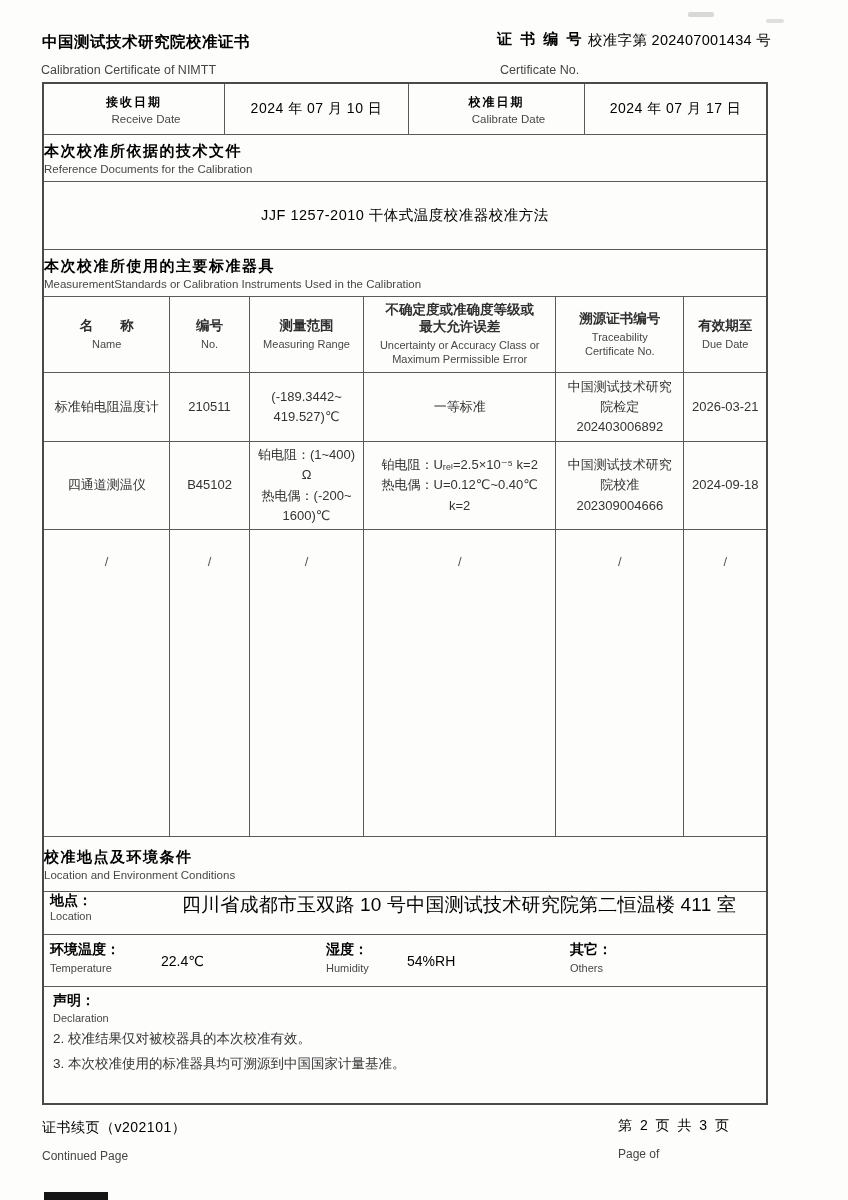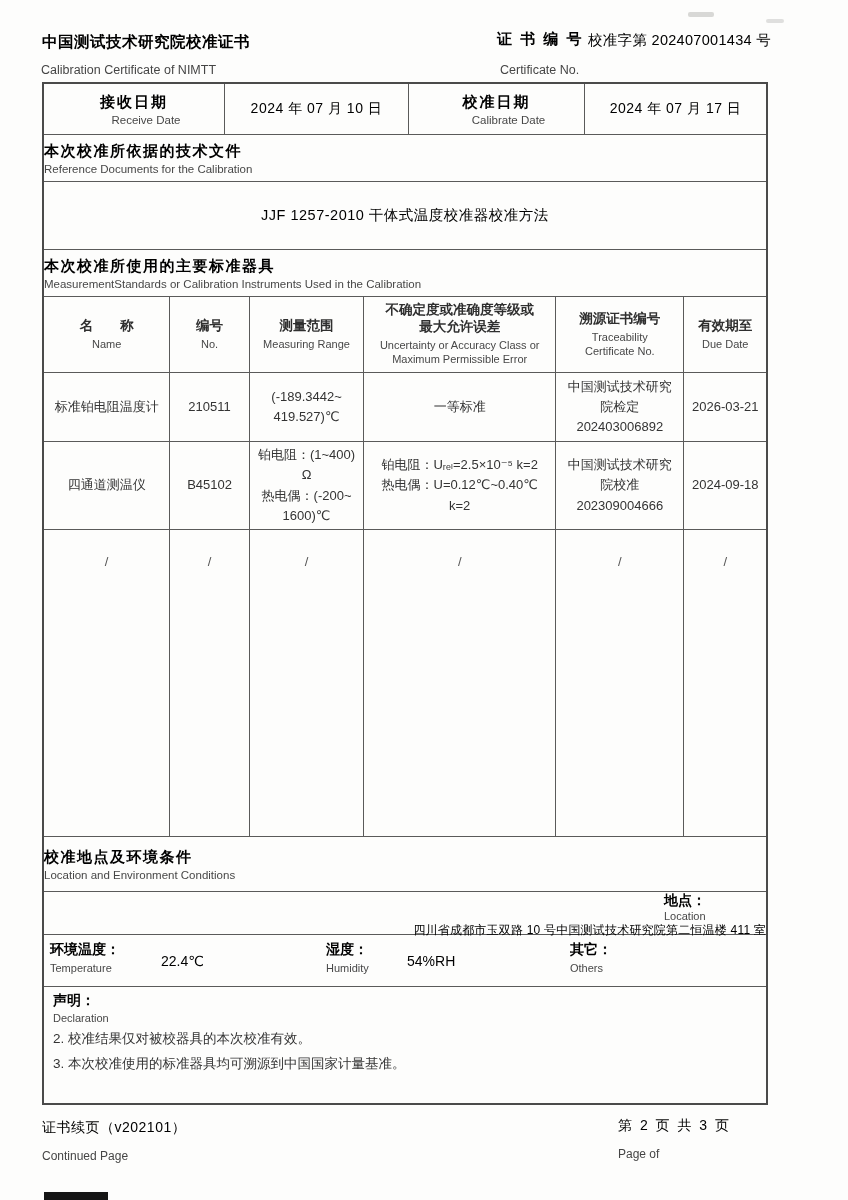--- a/index.html
+++ b/index.html
@@ -26,21 +26,21 @@
     position:absolute; left:42px; top:82px; width:726px;
     border:2px solid #4a4a4a; background:#fdfdfc;
   }
   .sec { border-bottom:1px solid #5a5a5a; position:relative; }
   .sec:last-child { border-bottom:none; }
 
   
   .date-row { display:grid; grid-template-columns:182fr 185fr 177fr 182fr; height:51px; }
   .date-row > div { border-right:1px solid #5a5a5a; display:flex; flex-direction:column; align-items:center; justify-content:center; }
   .date-row > div:last-child { border-right:none; }
-  .lbl-zh { font-size:15px; font-weight:600; letter-spacing:2px; }
+  .lbl-zh { font-size:12px; font-weight:600; letter-spacing:2px; }
   .lbl-en { font-size:11.5px; margin-top:2px; color:#474747;padding-left:24px; }
   .date-val { font-size:14px; letter-spacing:0.5px; }
 
   
   .band { height:47px; display:flex; flex-direction:column; align-items:flex-start; justify-content:center; }
   .band .b-zh { font-size:15px; font-weight:600; letter-spacing:1.5px; }
   .band .b-en { font-size:11.5px; margin-top:2px; color:#474747; }
   .loc-band { height:55px; }
 
   
@@ -58,25 +58,25 @@
     text-align:center; padding:2px 3px; overflow:hidden;
   }
   .std-grid > div:nth-child(6n) { border-right:none; }
   .std-grid > .r4 { border-bottom:none; justify-content:flex-start; padding-top:24px; }
   .h-zh { font-size:13.5px; font-weight:600; line-height:1.25; }
   .h-en { font-size:11px; line-height:1.3; margin-top:2px; color:#474747; }
   .c-txt { font-size:13px; line-height:1.55; color:#333; }
   .c-slash { font-size:13px; color:#555; }
 
   
-  .loc-row { height:43px; display:flex; align-items:flex-end;flex-direction:column; }
+  .loc-row { height:43px; display:flex; align-items:flex-start; }
   .loc-label { padding-left:6px; width:108px; }
   .loc-label .lz { font-size:14px; font-weight:600; }
   .loc-label .le { font-size:11px; color:#474747; }
-  .loc-value { flex:1; text-align:center; font-size:12px; letter-spacing:0.2px; }
+  .loc-value { flex:1; text-align:center; font-size:19px; letter-spacing:0.2px; }
 
   .env-row { height:52px; position:relative; }
   .env-label { position:absolute; top:6px; }
   .env-label .lz { font-size:14px; font-weight:600; }
   .env-label .le { font-size:11px; color:#474747; margin-top:3px; }
   .env-val { position:absolute; top:18px; font-size:14px; }
 
   
   .decl { height:116px; padding:5px 9px 0 9px; }
   .decl .d-zh { font-size:14px; font-weight:600; }

